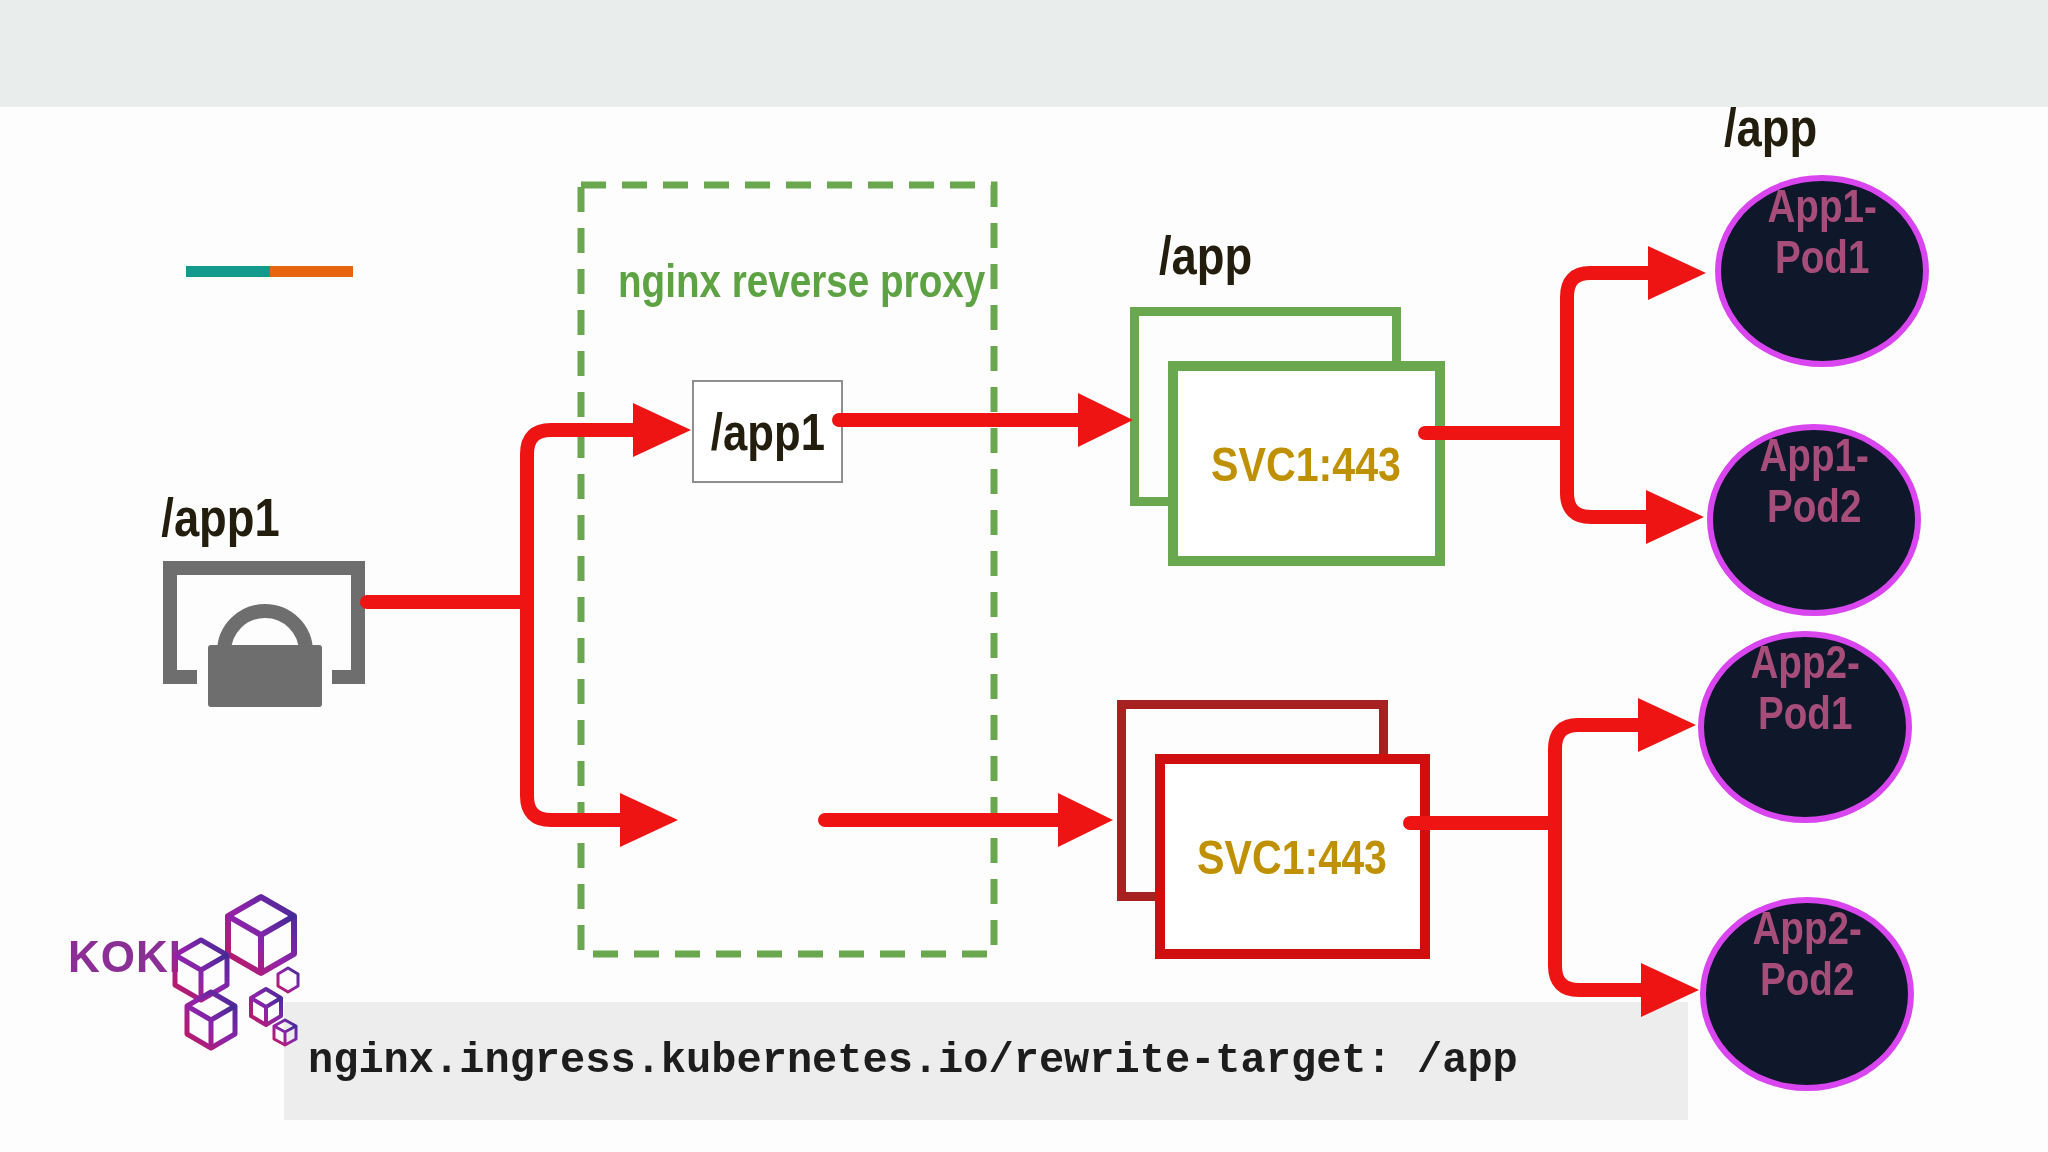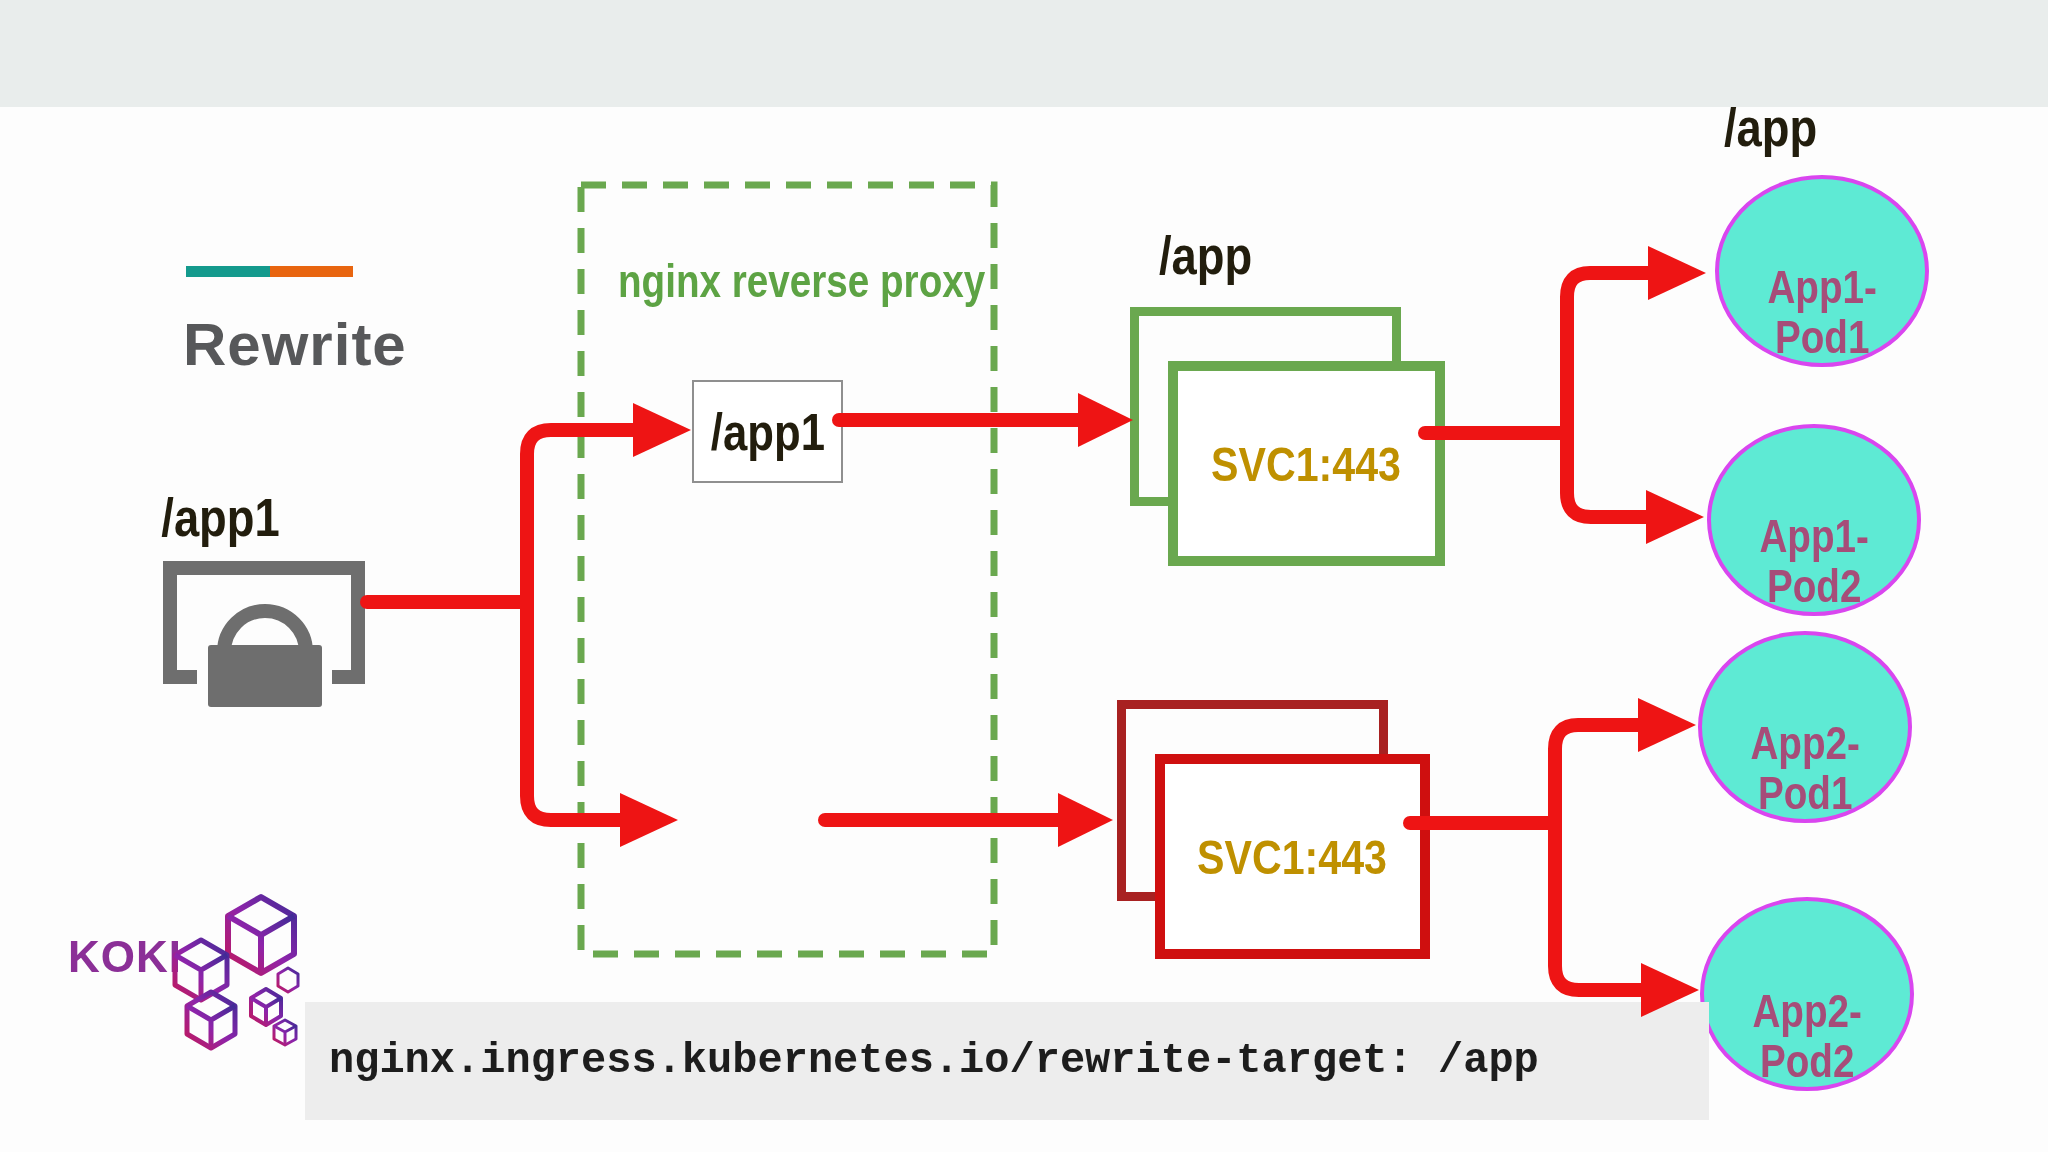--- a/index.html
+++ b/index.html
@@ -35,54 +35,53 @@
     position:absolute;background:#ffffff;display:flex;align-items:center;justify-content:center;
     z-index:1;
     margin-top:16px;
   }
   .svc-text{color:#bf9000;font-weight:700;font-size:49px;white-space:nowrap;}
   .svc-green-back{left:1130px;top:307px;width:253px;height:181px;border:9px solid #6aa84f;}
   .svc-green-front{left:1168px;top:345px;width:257px;height:185px;border:10px solid #6aa84f;}
   .svc-red-back{left:1117px;top:700px;width:253px;height:183px;border:9px solid #a82121;}
   .svc-red-front{left:1155px;top:738px;width:255px;height:185px;border:10px solid #cf0f0f;}
   .pod{
-    position:absolute;width:214px;height:192px;border:4px solid #d946ef;border-radius:50%;
-    background:#5eead4;display:flex;align-items:flex-end;justify-content:center;
+    position:absolute;width:214px;height:192px;border:6px solid #d946ef;border-radius:50%;
+    background:#0f172a;display:flex;align-items:flex-start;justify-content:center;
     z-index:1;box-sizing:border-box;
   }
   .pod-text{
     text-align:center;font-size:46px;line-height:1.1;font-weight:700;color:#a64d79;
     transform:scaleX(0.84);white-space:nowrap;
   }
   .pod1{left:1715px;top:175px;}
   .pod2{left:1707px;top:424px;}
   .pod3{left:1698px;top:631px;}
   .pod4{left:1700px;top:897px;height:194px;}
   .code-bar{
-    position:absolute;left:305px;top:1002px;width:1404px;height:118px;background:#ededed;
+    position:absolute;left:284px;top:1002px;width:1404px;height:118px;background:#ededed;
     display:flex;align-items:center;z-index:1;
   }
   .code-text{
     font-family:"Liberation Mono",monospace;font-weight:700;font-size:42px;color:#1d1d1d;
     padding-left:24px;white-space:nowrap;
   }
   .overlay-svg{position:absolute;left:0;top:0;z-index:3;pointer-events:none;}
   .logo-svg{position:absolute;left:66px;top:880px;z-index:2;}
 </style>
 </head>
 <body>
 
 <div class="canvas">
 
   <div class="top-band"></div>
 
   <div class="accent teal"></div>
   <div class="accent orange"></div>
 
-  <div class="title">Rewrite</div>
 
   <div class="lbl client-label clabel"><span class="squash">/app1</span></div>
 
   <div class="lbl proxy-title"><span class="squash clabel">nginx reverse proxy</span></div>
 
   <div class="route-box route1 clabel">
       <span class="squash">/app1</span>
     </div>
 
   <div class="lbl svc-green-label clabel"><span class="squash">/app</span></div>

